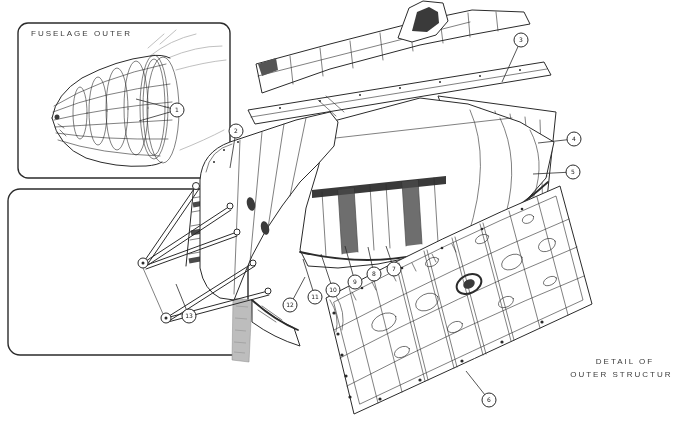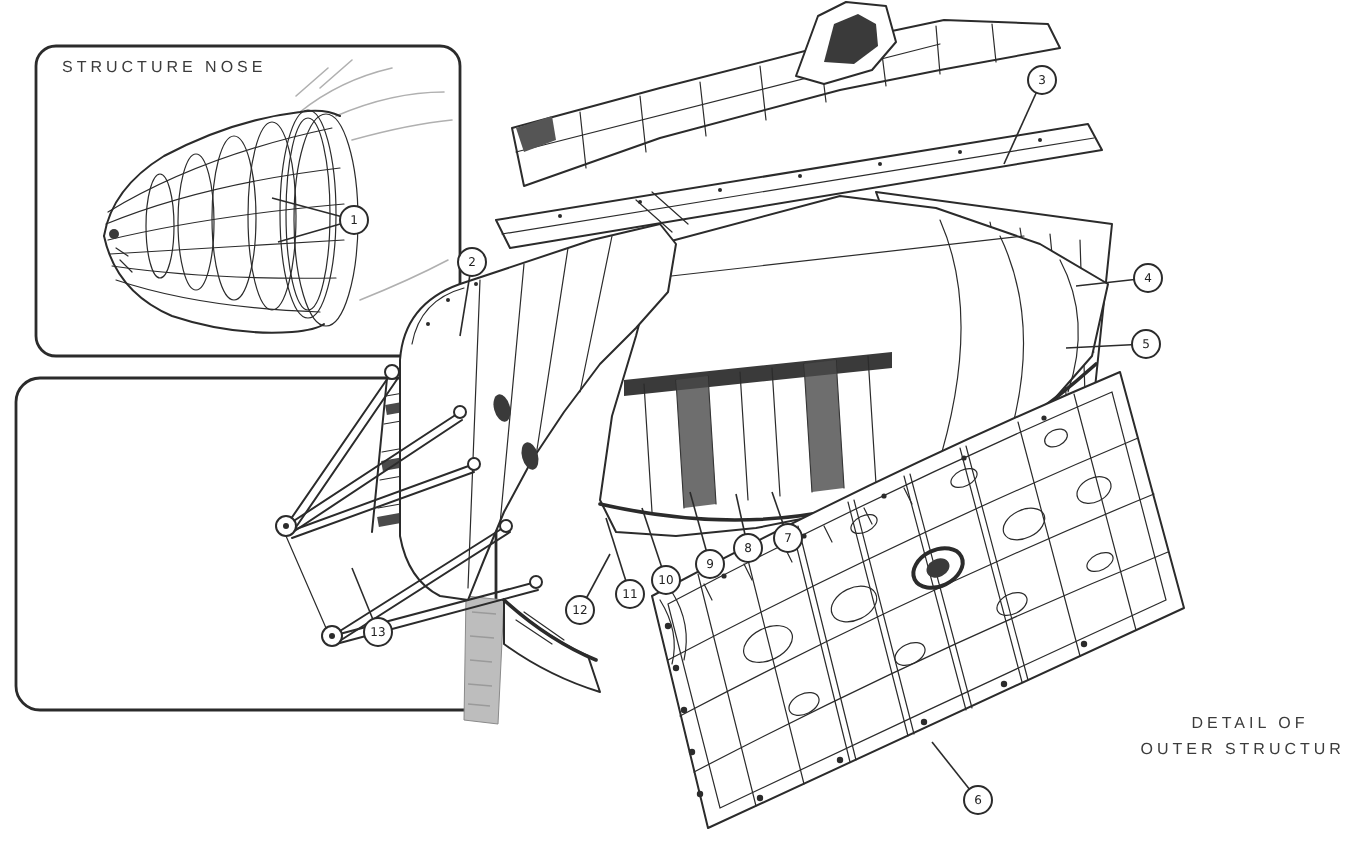--- a/index.html
+++ b/index.html
@@ -182,21 +182,21 @@
       <circle class="rv" cx="362" cy="288" r="1.3"></circle>
         <circle class="rv" cx="402" cy="268" r="1.3"></circle>
       <circle class="rv" cx="442" cy="248" r="1.3"></circle>
         <circle class="rv" cx="482" cy="229" r="1.3"></circle>
       <circle class="rv" cx="522" cy="209" r="1.3"></circle>
       <path class="ln2" d="M352,292 L356,300 M372,282 L376,290 M392,273 L396,281 M412,263 L416,271 M432,254 L436,262 M452,244 L456,252"></path>
       <path class="ln2" d="M330,300 Q340,316 336,332 M336,296 Q346,312 342,330"></path>
     </g>
   </svg>
 
-  <div class="caption" id="nose-caption" style="left:31px;top:29px;">STRUCTURE NOSE</div>
+  <div class="caption" id="nose-caption" style="left:31px;top:29px;">FUSELAGE OUTER</div>
 
   <div class="caption" id="detail-caption" style="left:560px;top:355px;">
     <div>DETAIL OF</div>
     <div>OUTER STRUCTURE</div>
   </div>
 
   <svg id="callout-layer" width="673" height="423" viewBox="0 0 673 423">
       <g>
         <line x1="177" y1="110" x2="136" y2="99"></line>
         <line x1="177" y1="110" x2="139" y2="121"></line>

